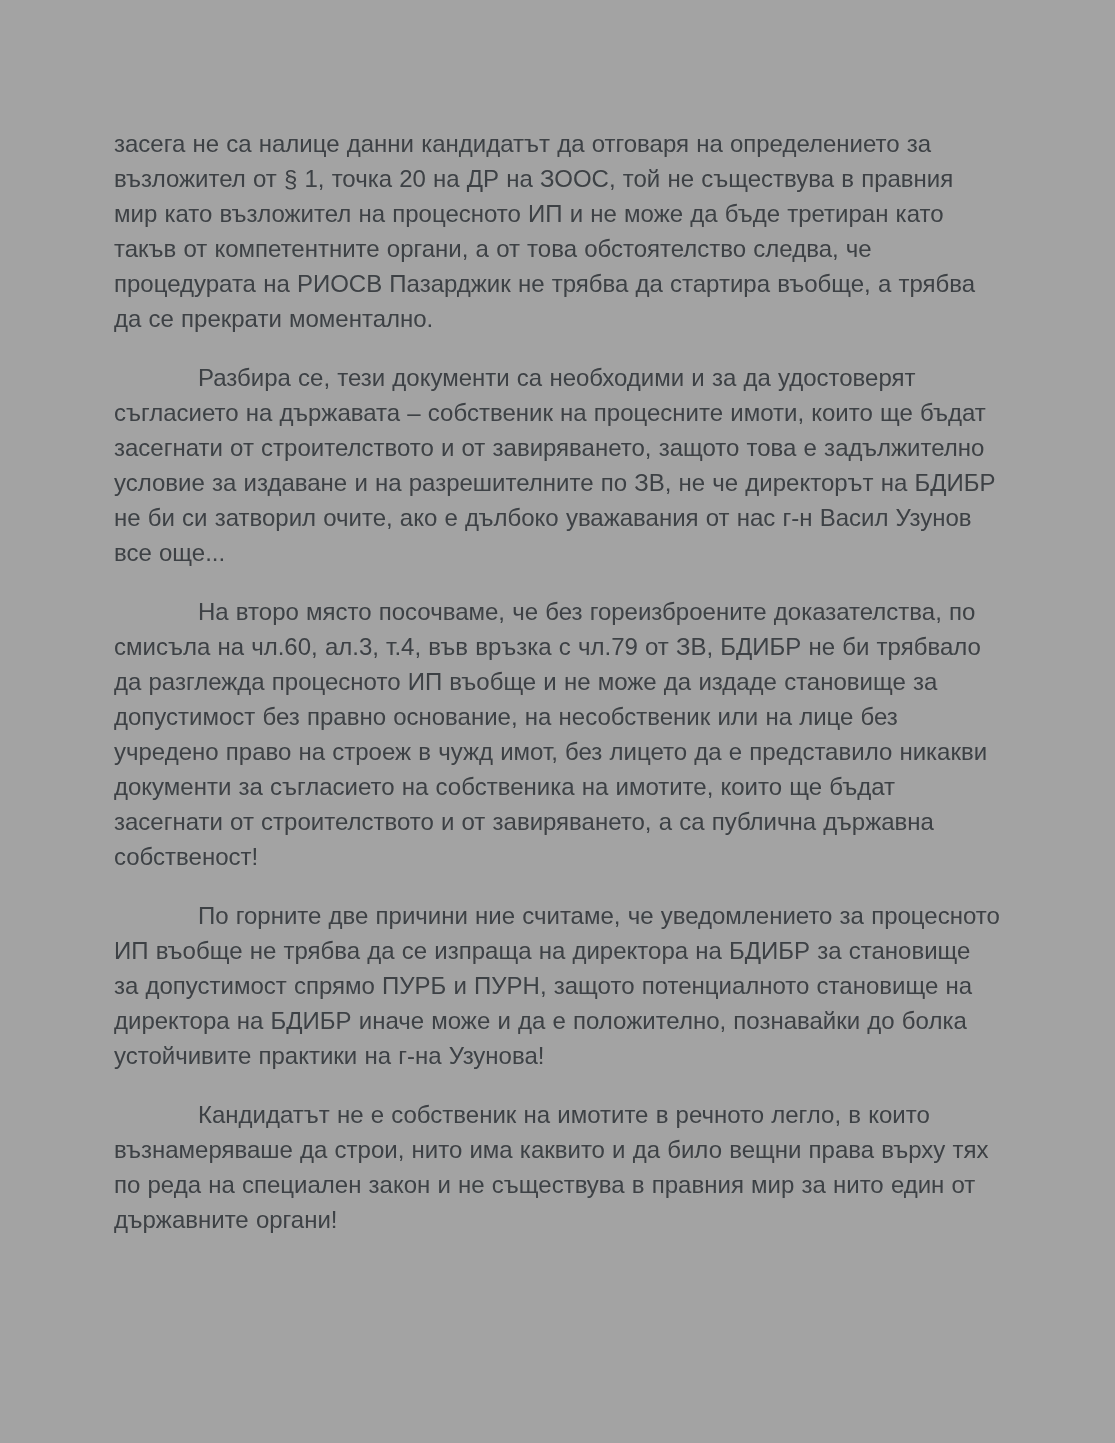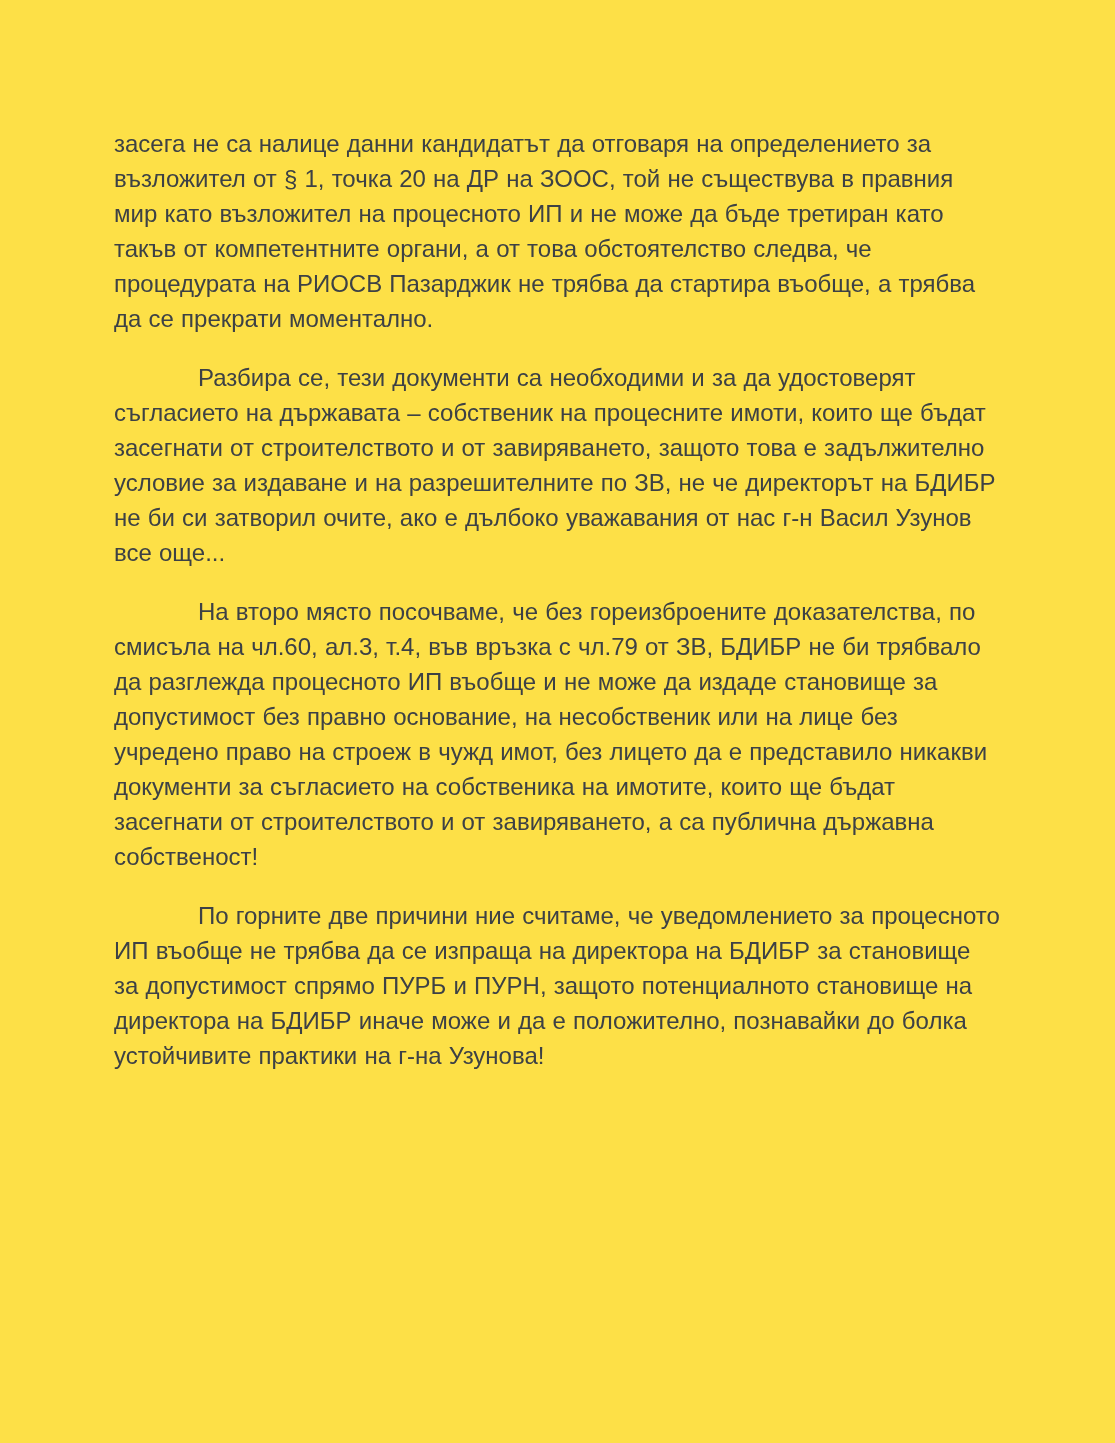--- a/index.html
+++ b/index.html
@@ -5,21 +5,21 @@
   html, body {
     margin: 0;
     padding: 0;
     background: #ffffff;
   }
   .page {
     position: relative;
     width: 1115px;
     height: 1443px;
     margin: 0 auto;
-    background: #fde047;
+    background: #a3a3a3;
     overflow: hidden;
     font-family: "Liberation Sans", "DejaVu Sans", sans-serif;
   }
   .doc-body {
     position: absolute;
     top: 126px;
     left: 114px;
     width: 886px;
     color: #3d4145;
     font-size: 24px;
@@ -41,14 +41,15 @@
 </style>
 </head>
 <body style="background: rgb(255, 255, 255);">
 
 <div class="page">
   <div class="doc-body" id="doc-body" style="color: rgb(61, 65, 69);">
       <p class="para"><span>засега не са налице данни кандидатът да отговаря на определението за възложител от § 1, точка 20 на ДР на ЗООС, той не съществува в правния мир като възложител на процесното ИП и не може да бъде третиран като такъв от компетентните органи, а от това обстоятелство следва, че процедурата на РИОСВ Пазарджик не трябва да стартира въобще, а трябва да се прекрати моментално.</span></p>
       <p class="para indent"><span>Разбира се, тези документи са необходими и за да удостоверят съгласието на държавата – собственик на процесните имоти, които ще бъдат засегнати от строителството и от завиряването, защото това е задължително условие за издаване и на разрешителните по ЗВ, не че директорът на БДИБР не би си затворил очите, ако е дълбоко уважавания от нас г-н Васил Узунов все още...</span></p>
       <p class="para indent"><span class="run-bold">На второ място</span><span> посочваме, че без гореизброените доказателства, по смисъла на чл.60, ал.3, т.4, във връзка с чл.79 от ЗВ, БДИБР не би трябвало да разглежда процесното ИП въобще и не може да издаде становище за допустимост без правно основание, на несобственик или на лице без учредено право на строеж в чужд имот, без лицето да е представило никакви документи за съгласието на собственика на имотите, които ще бъдат засегнати от строителството и от завиряването, а са публична държавна собственост!</span></p>
       <p class="para indent"><span>По горните две причини ние считаме, че уведомлението за процесното ИП въобще не трябва да се изпраща на директора на БДИБР за становище за допустимост спрямо ПУРБ и ПУРН, защото потенциалното становище на директора на БДИБР иначе може и да е положително, познавайки до болка устойчивите практики на г-на Узунова!</span></p>
+      <p class="para indent"><span>Кандидатът не е собственик на имотите в речното легло, в които възнамеряваше да строи, нито има каквито и да било вещни права върху тях по реда на специален закон и не съществува в правния мир за нито един от държавните органи!</span></p>
     </div>
 </div>
 
 </body></html>

